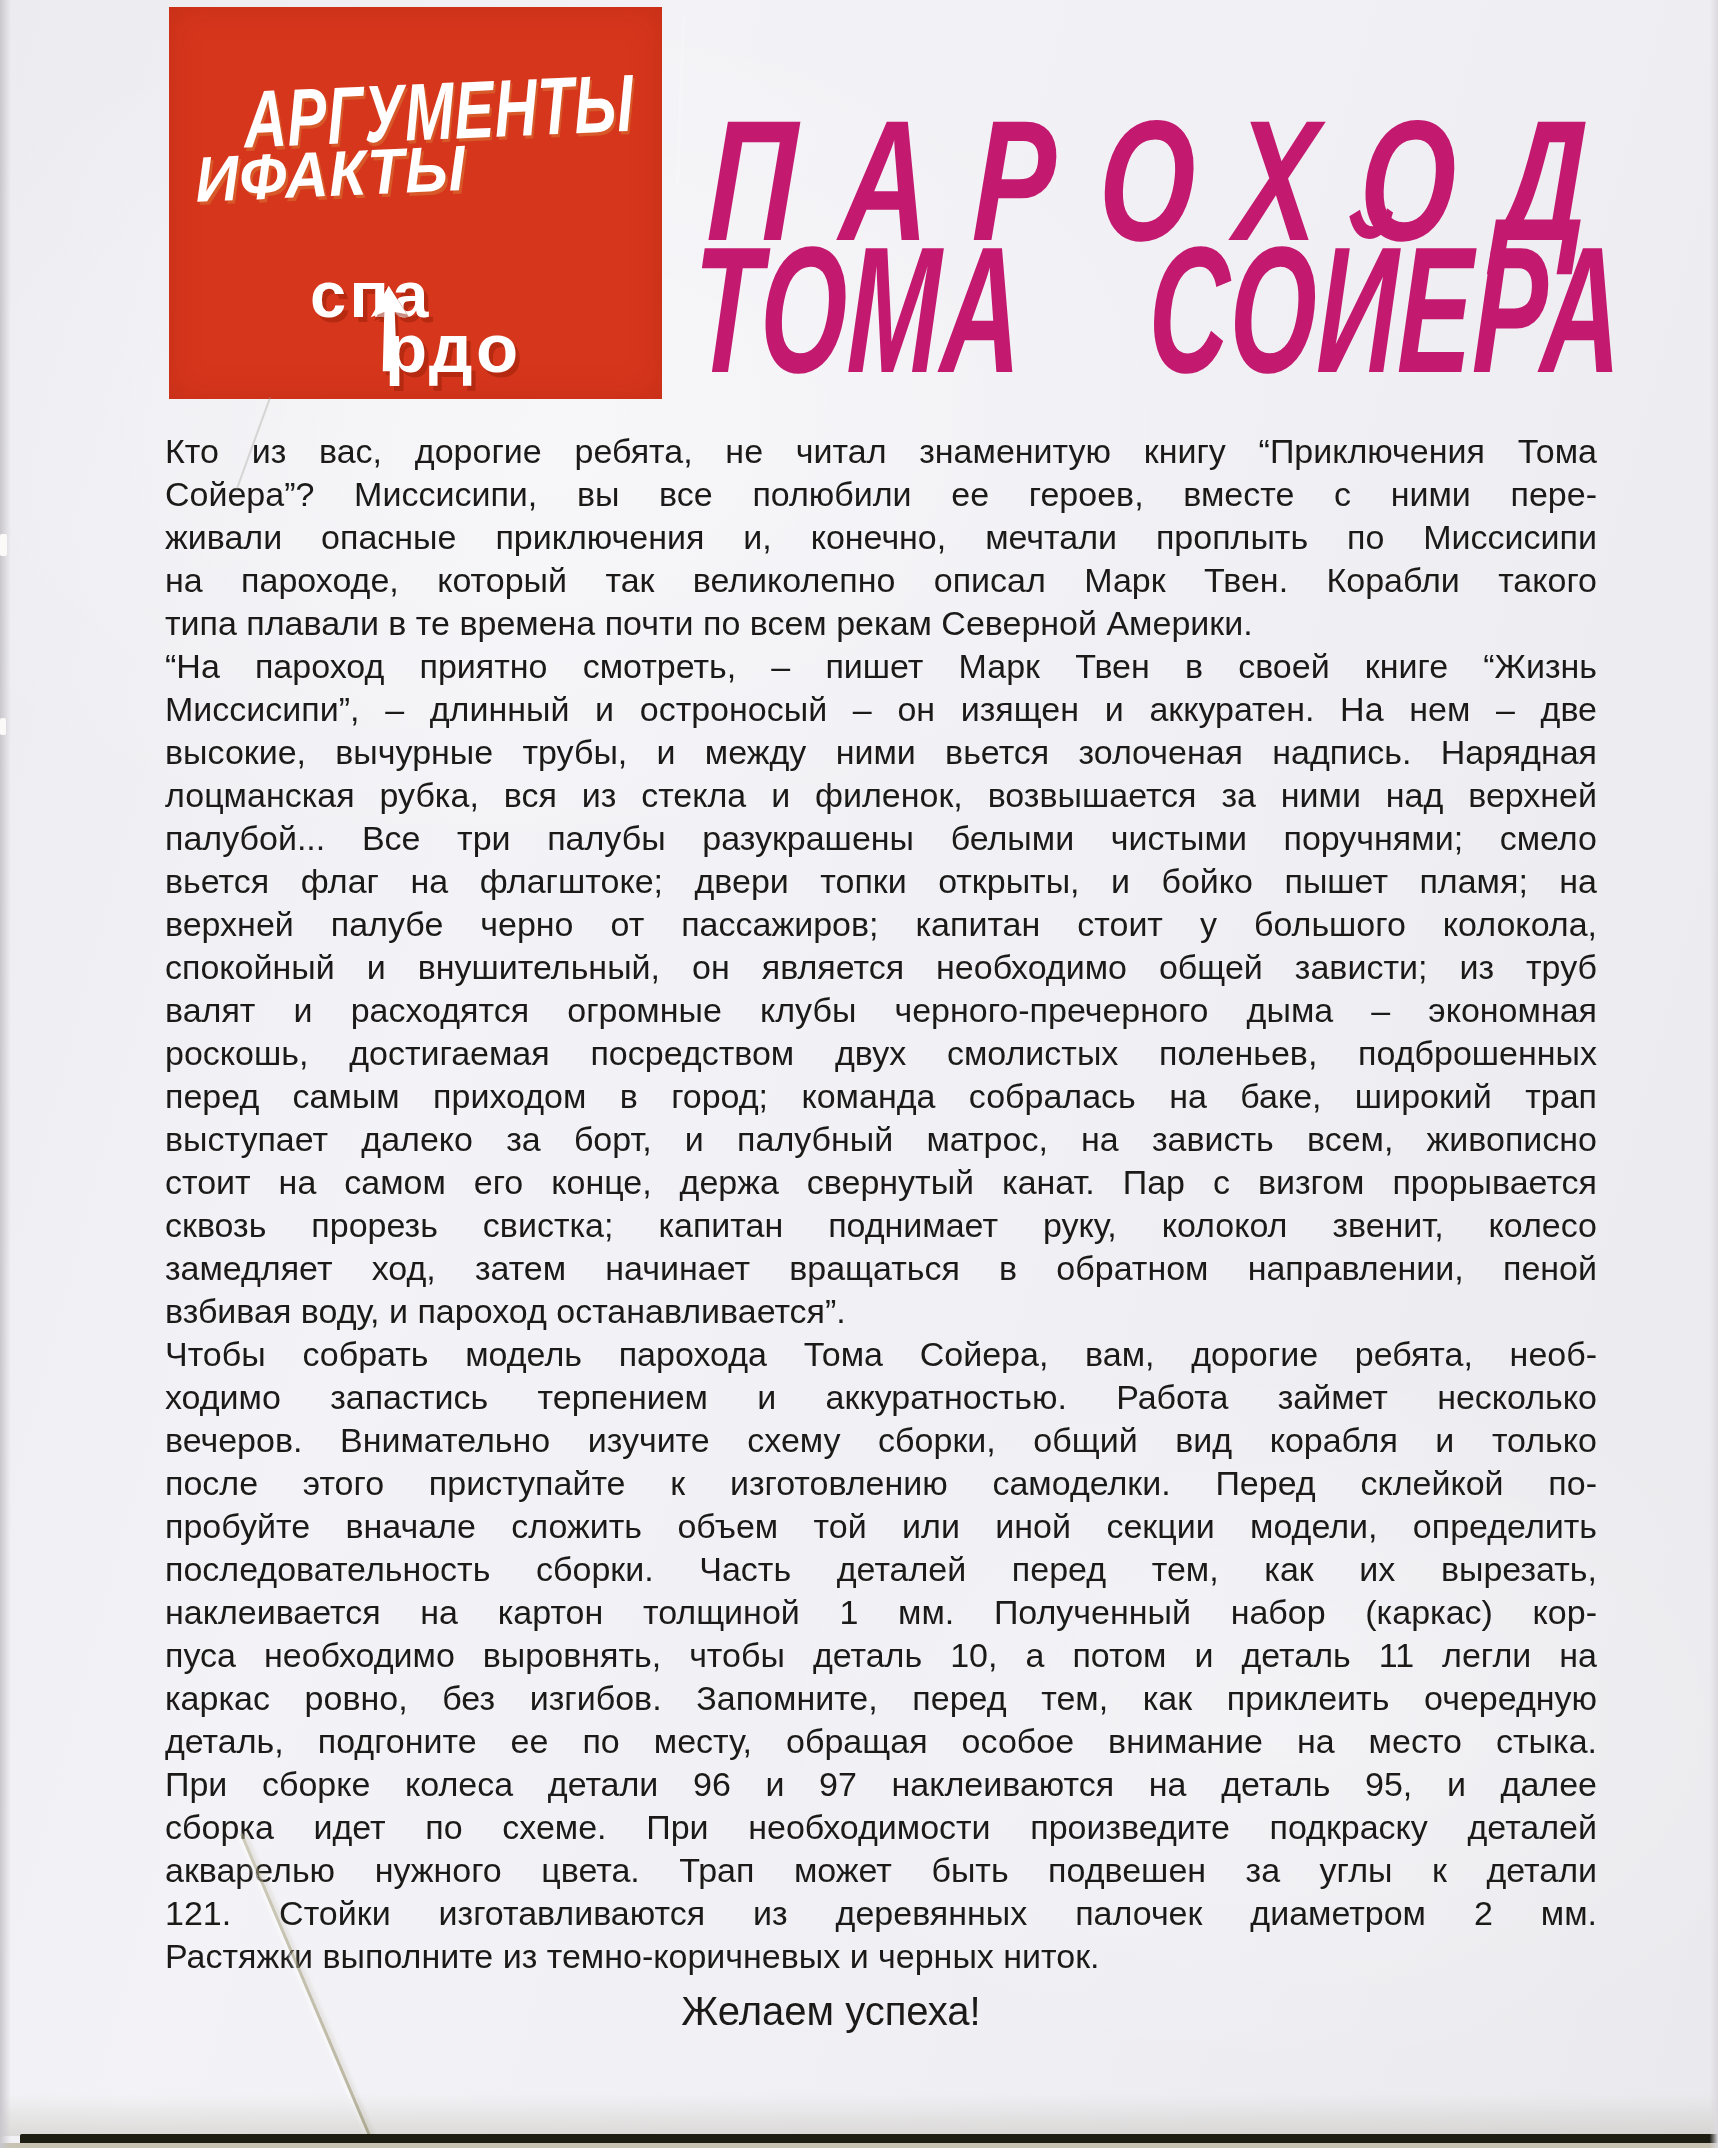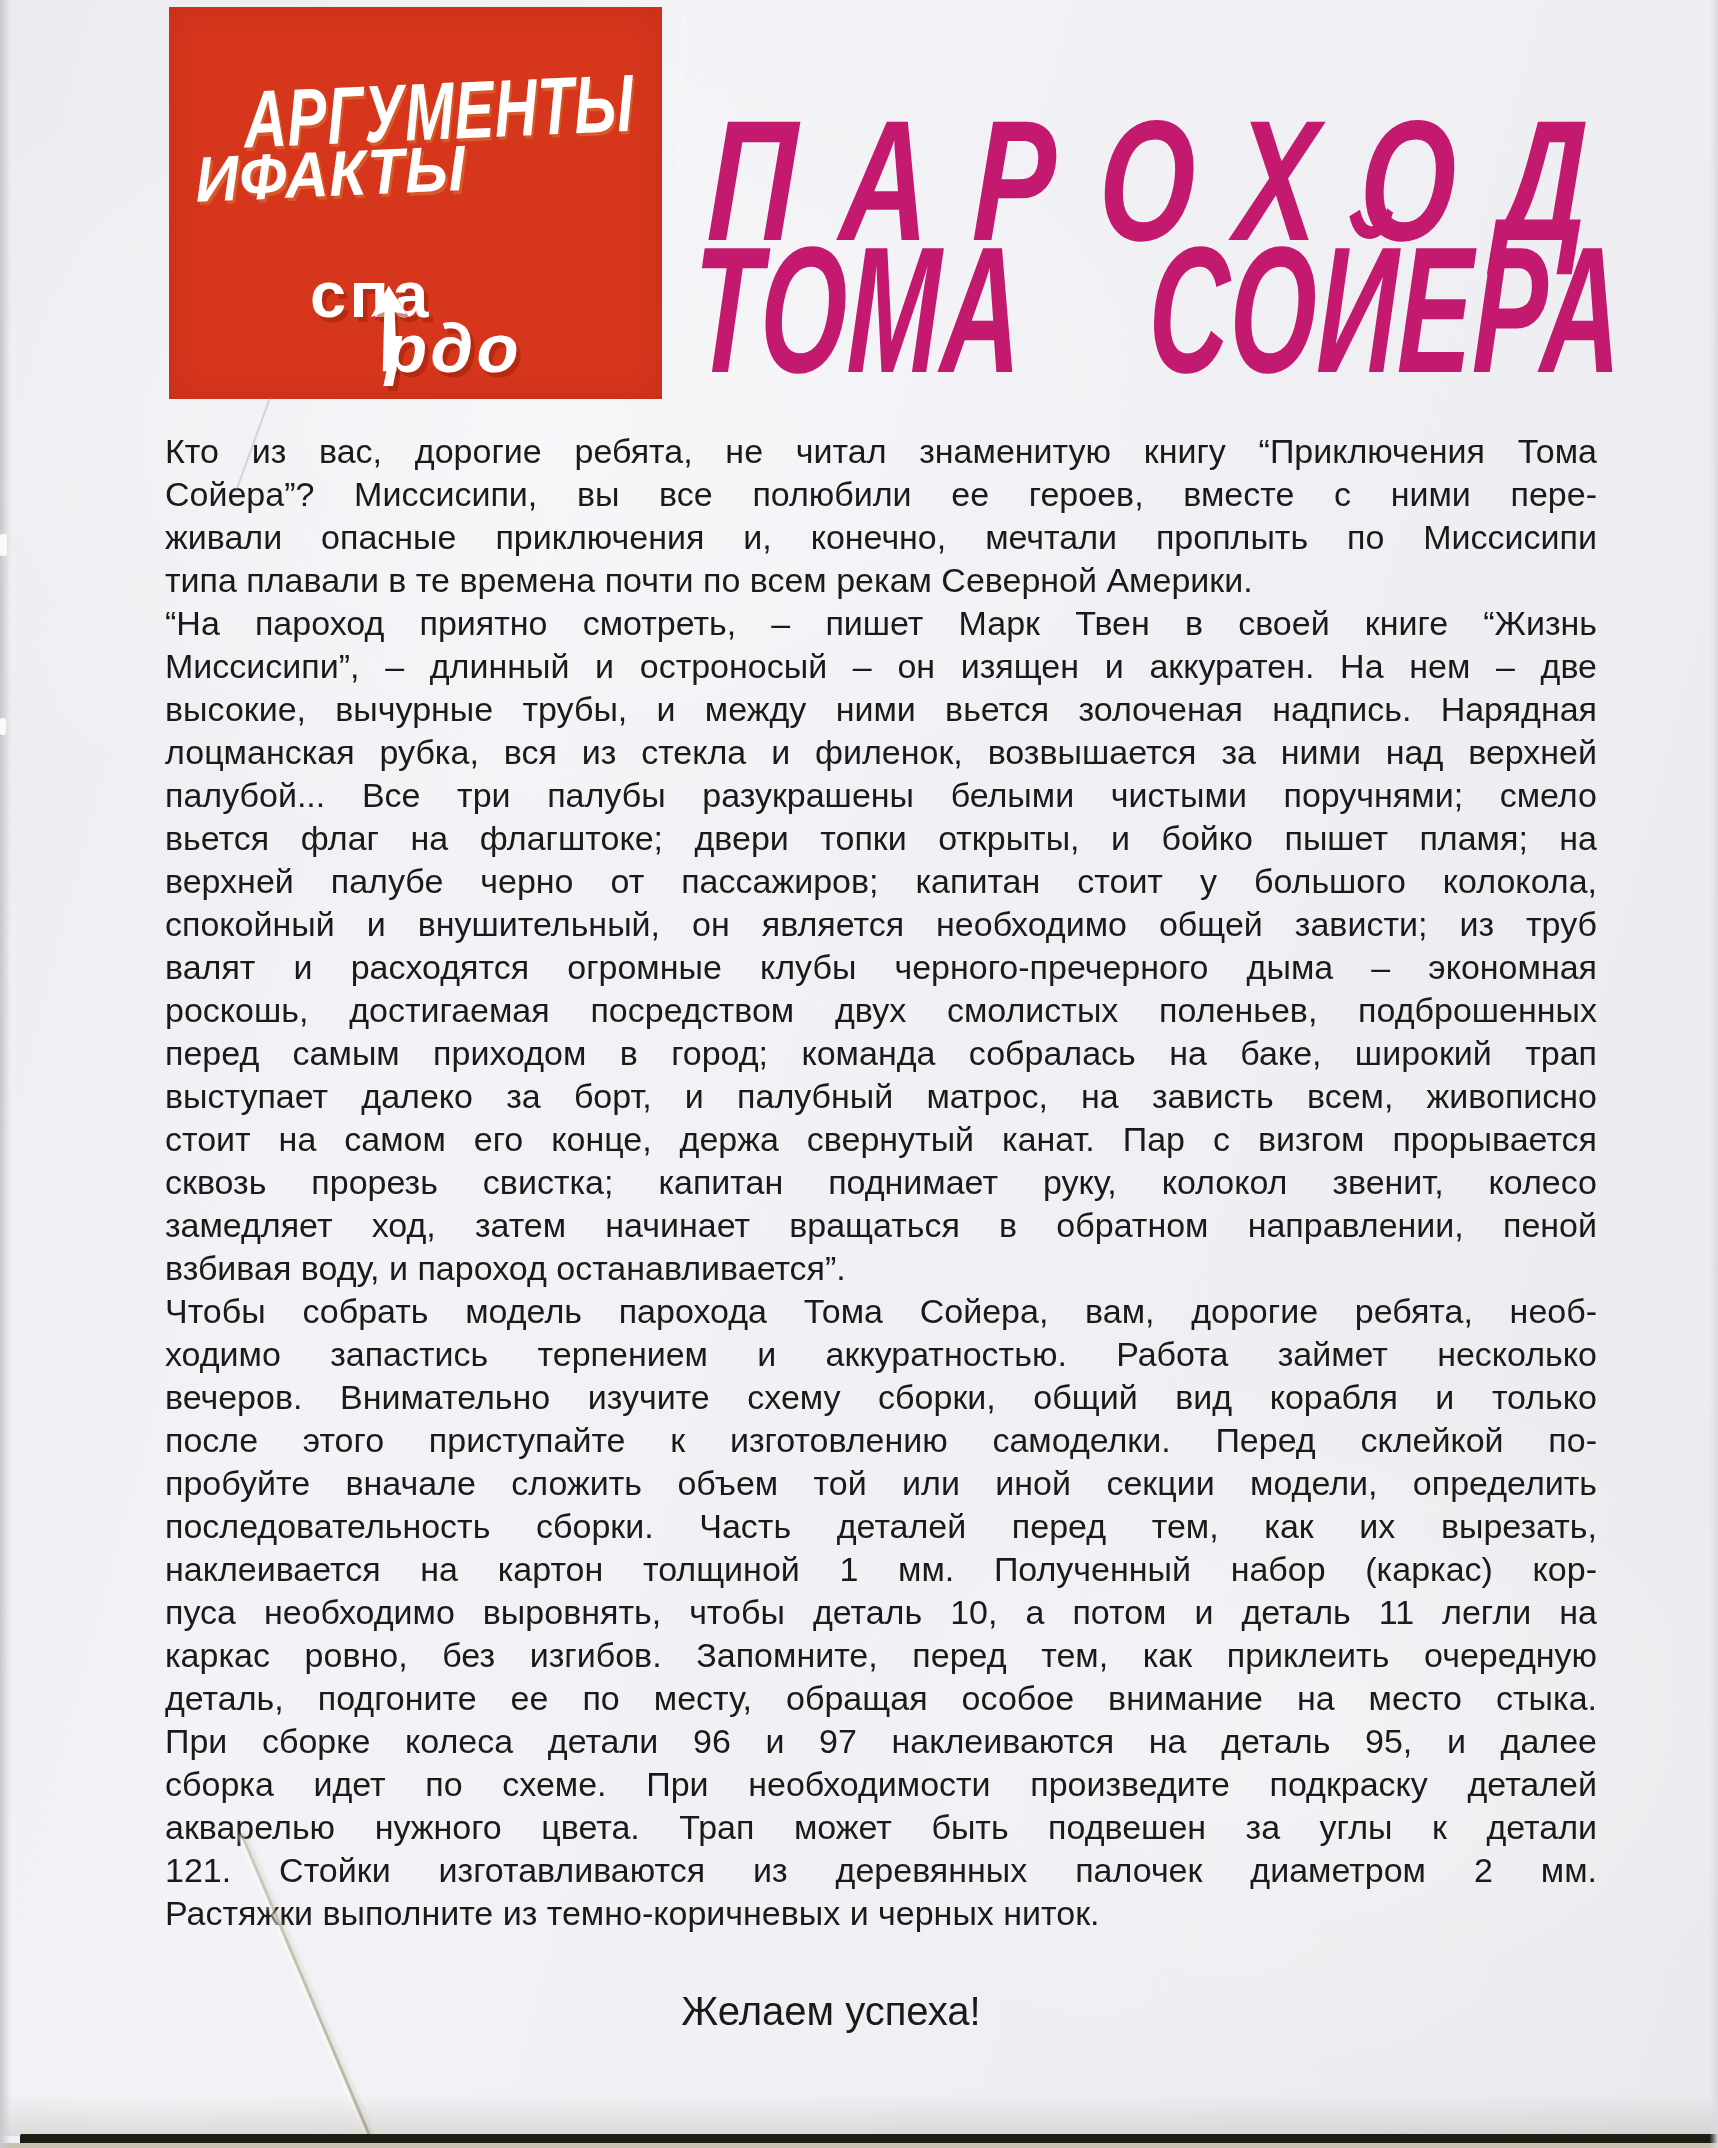--- a/index.html
+++ b/index.html
@@ -50,21 +50,21 @@
     transform-origin:left top;
   }
   .brand-l1{left:70px;top:65px;font-size:81px;transform:scaleX(.73);letter-spacing:0.8px;}
   .brand-l2{left:18.5px;top:131px;font-size:64px;transform:scaleX(.94);letter-spacing:0.8px;}
   .sub-brand{position:absolute;left:0;top:12px;width:100%;height:100%;}
   .sb-top,.sb-bottom{
     position:absolute;color:#fff;font-weight:bold;line-height:1;white-space:nowrap;
     text-shadow:4.2px 5px 0 rgba(150,30,8,.5);letter-spacing:3.4px;
   }
   .sb-top{left:141px;top:243px;font-size:65px;}
-  .sb-bottom{left:216px;top:295px;font-size:69px;font-style:italic;}
+  .sb-bottom{left:216px;top:295px;font-size:69px;}
   .sb-mark{position:absolute;left:195px;top:265px;
     filter:drop-shadow(3.4px 4.2px 0 rgba(150,30,8,.5));}
 
   
   .title-l1,.title-l2{
     position:absolute;color:var(--title-magenta,#c31a70);
     font-weight:bold;font-style:italic;line-height:1;white-space:nowrap;
     transform-origin:left top;
   }
   .title-l1{left:710px;top:94px;font-size:172px;letter-spacing:.35em;transform:scaleX(.72) skewX(-2deg);}
@@ -105,20 +105,21 @@
     <div class="scratch-box"></div>
   </div>
 
   <div class="title-l1">ПАРОХОД</div>
   <div class="title-l2">ТОМА СОЙЕРА</div>
 
   <div class="article">
       <div class="line">Кто из вас, дорогие ребята, не читал знаменитую книгу “Приключения Тома</div>
       <div class="line">Сойера”? Миссисипи, вы все полюбили ее героев, вместе с ними пере-</div>
       <div class="line">живали опасные приключения и, конечно, мечтали проплыть по Миссисипи</div>
+      <div class="line">на пароходе, который так великолепно описал Марк Твен. Корабли такого</div>
       <div class="line end">типа плавали в те времена почти по всем рекам Северной Америки.</div>
       <div class="line">“На пароход приятно смотреть, – пишет Марк Твен в своей книге “Жизнь</div>
       <div class="line">Миссисипи”, – длинный и остроносый – он изящен и аккуратен. На нем – две</div>
       <div class="line">высокие, вычурные трубы, и между ними вьется золоченая надпись. Нарядная</div>
       <div class="line">лоцманская рубка, вся из стекла и филенок, возвышается за ними над верхней</div>
       <div class="line">палубой... Все три палубы разукрашены белыми чистыми поручнями; смело</div>
       <div class="line">вьется флаг на флагштоке; двери топки открыты, и бойко пышет пламя; на</div>
       <div class="line">верхней палубе черно от пассажиров; капитан стоит у большого колокола,</div>
       <div class="line">спокойный и внушительный, он является необходимо общей зависти; из труб</div>
       <div class="line">валят и расходятся огромные клубы черного-пречерного дыма – экономная</div>

